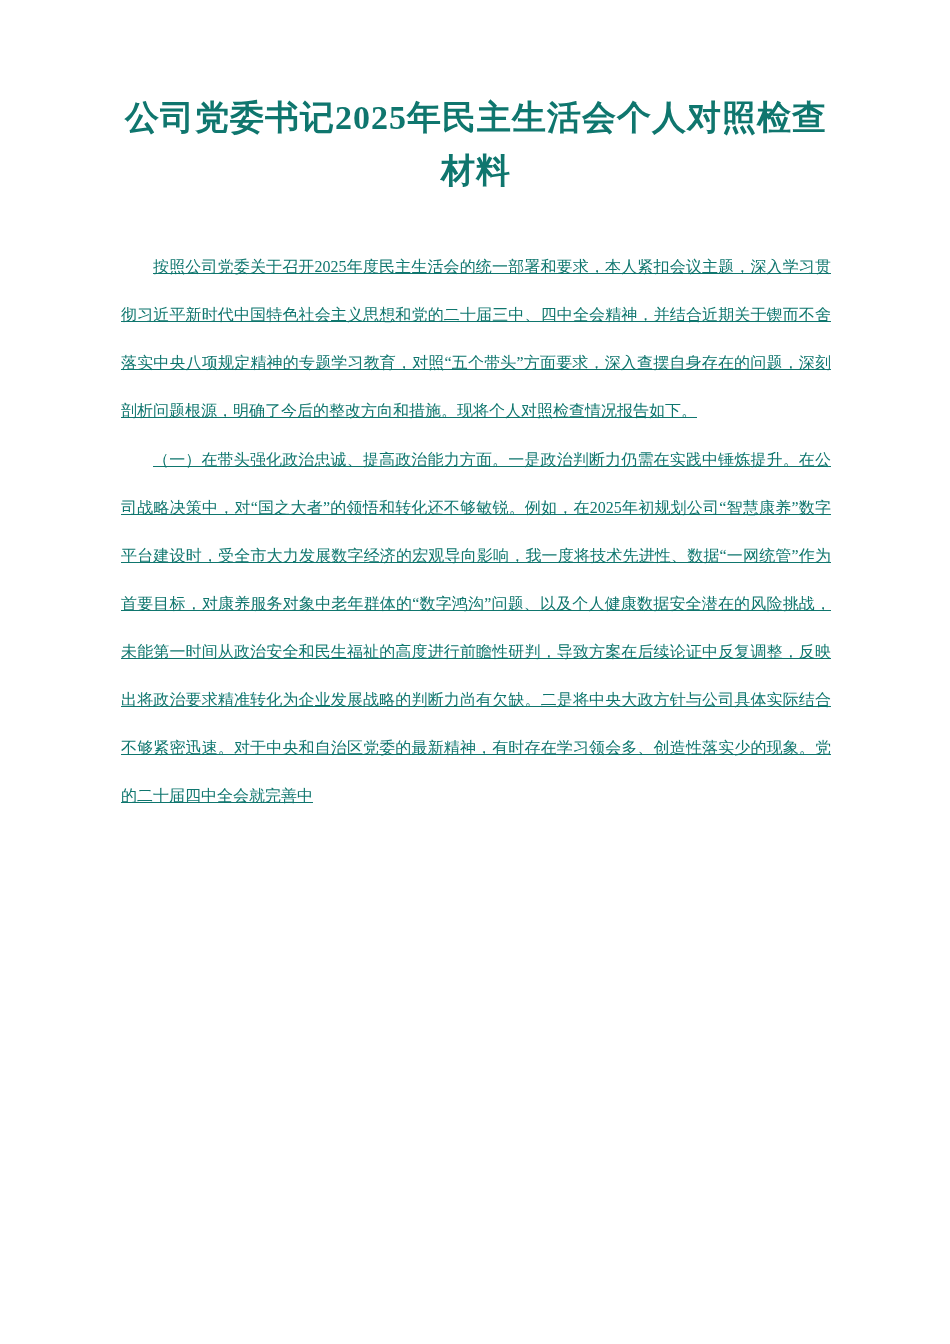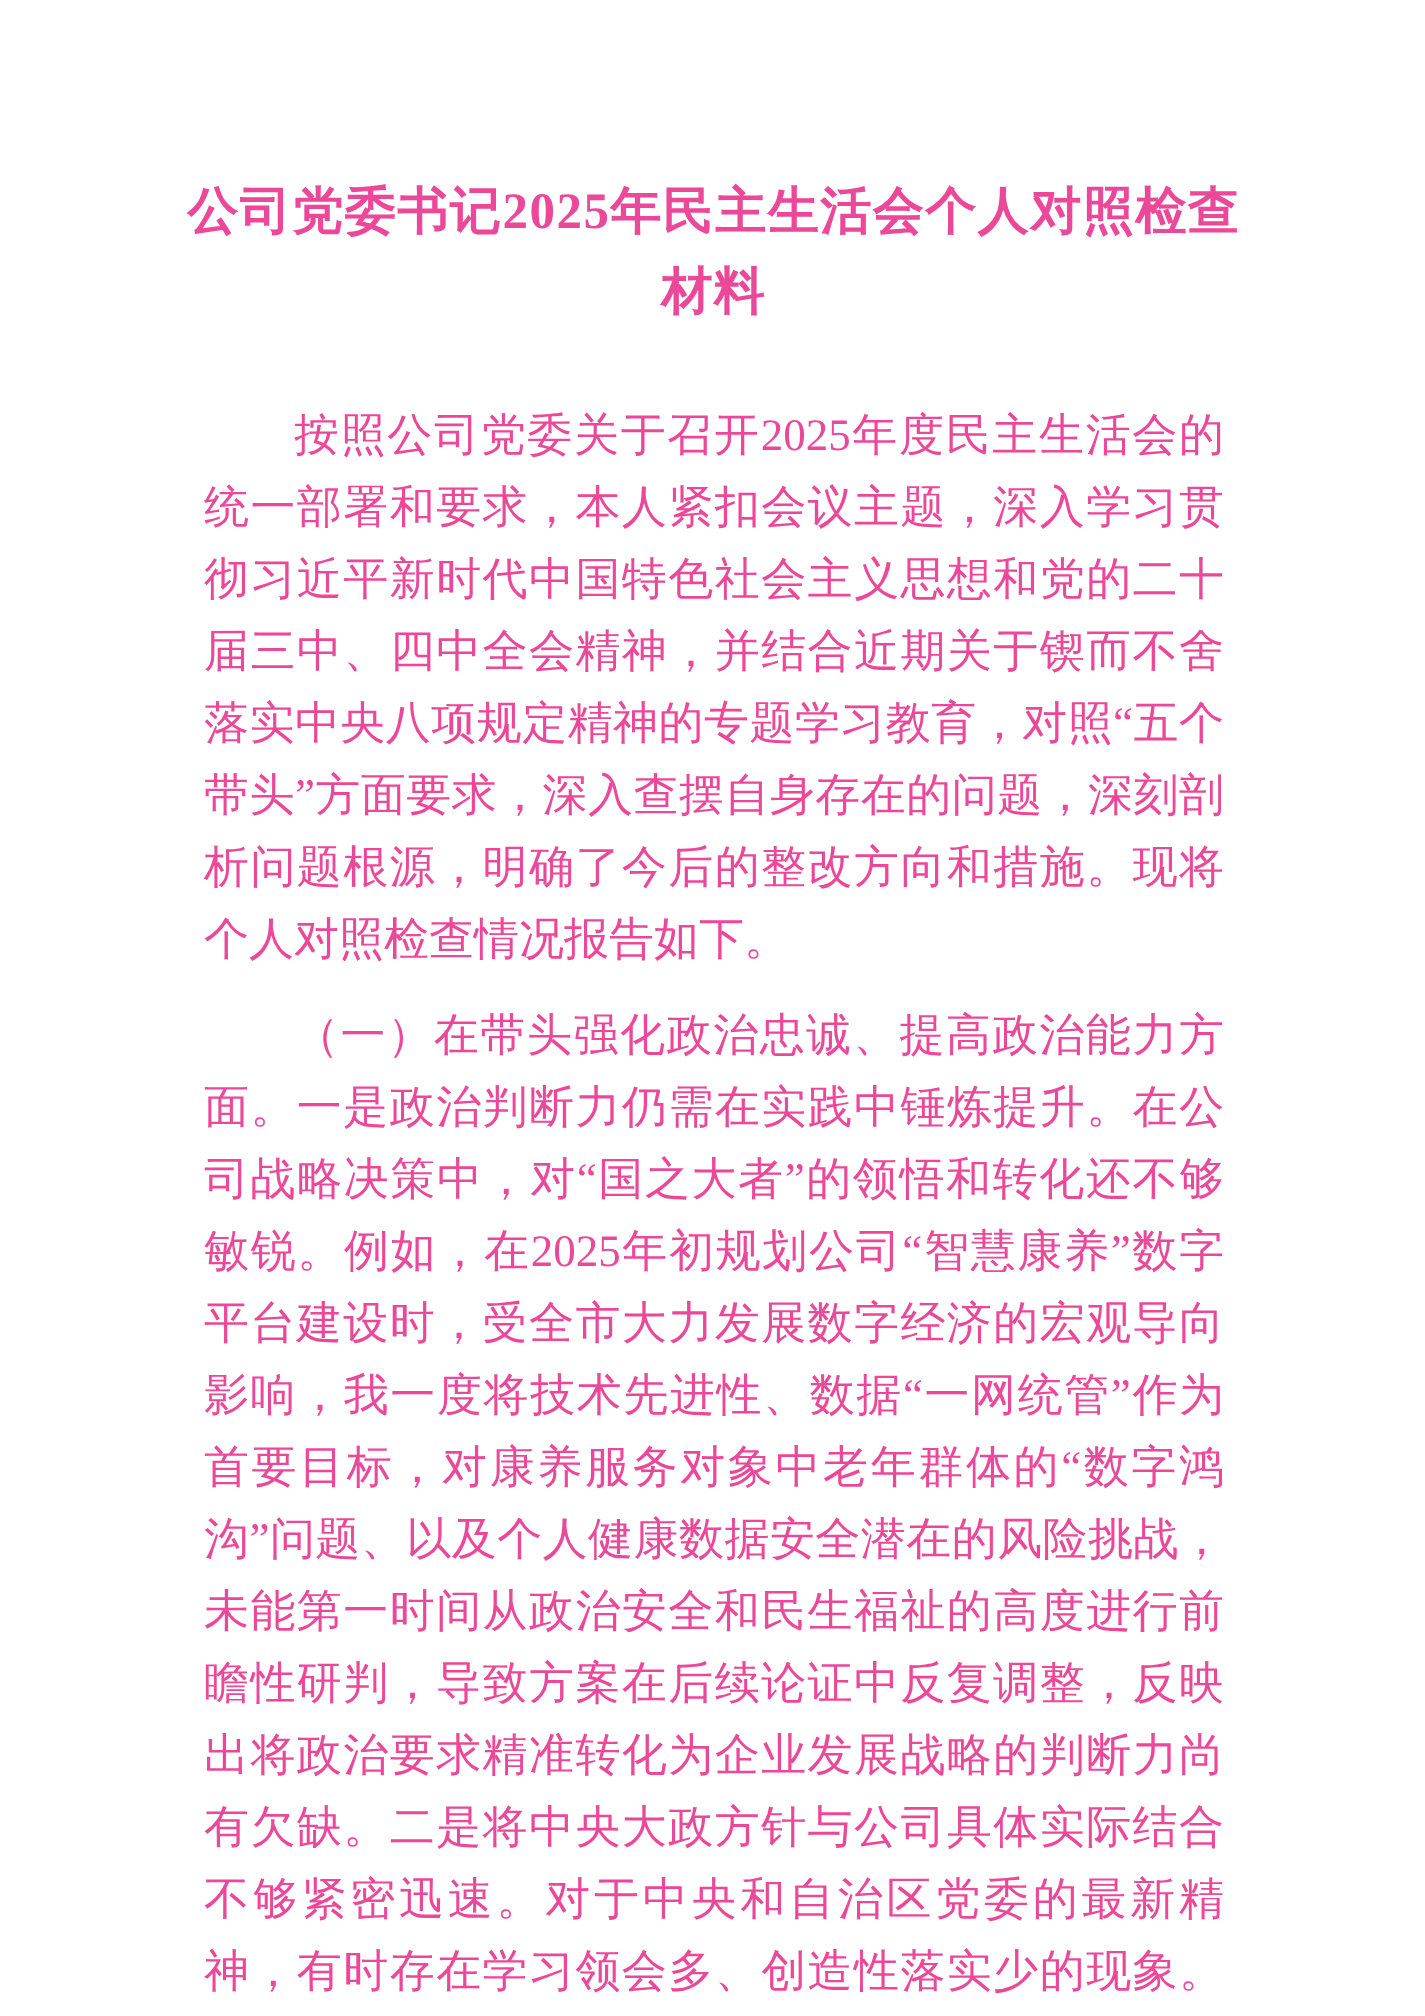--- a/index.html
+++ b/index.html
@@ -6,41 +6,42 @@
       margin: 0;
       padding: 0;
       background: #ffffff;
     }
     .page {
       position: relative;
       width: 950px;
       height: 1344px;
       background: #ffffff;
       box-sizing: border-box;
-      padding: 116px 118px 0 120px;
+      padding: 92px 118px 0 120px;
       overflow: hidden;
-      color: #ec4899;
+      color: #0f766e;
       font-family: "Liberation Serif", "DejaVu Serif", serif;
     }
     .doc-title {
       margin: 0 0 46px 0;
       font-size: 34px;
       font-weight: bold;
       line-height: 1.55;
       text-align: center;
       letter-spacing: 1px;
       font-family: "Liberation Serif", "DejaVu Serif", serif;
     }
     .para {
-      margin: 16px;
-      font-size: 30px;
+      margin: 1px;
+      font-size: 16px;
       line-height: 48px;
       text-align: justify;
       text-indent: 2em;
       word-break: break-all;
+      text-decoration: underline;
     }
     .section-heading {
       font-weight: bold;
       font-family: "Liberation Sans", "DejaVu Sans", sans-serif;
       letter-spacing: 0.5px;
     }
   </style>
 </head>
 <body>
 

